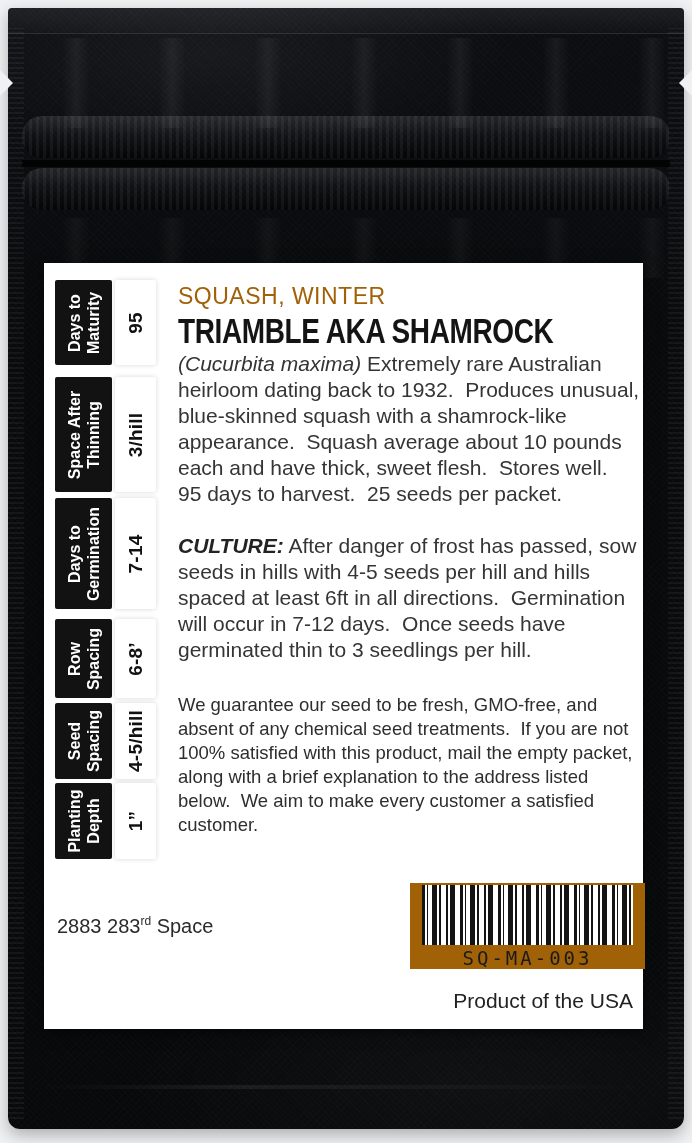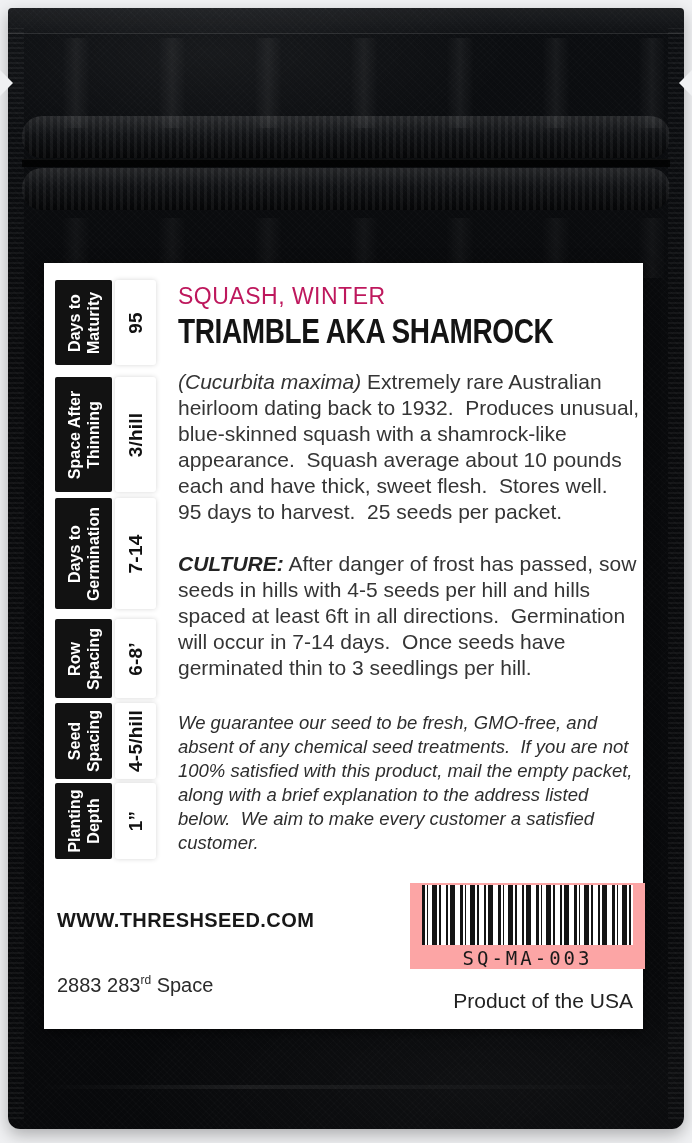--- a/index.html
+++ b/index.html
@@ -71,36 +71,36 @@
   .spec-value .rot{color:#111;font-weight:700;font-size:19px;letter-spacing:0.2px;}
   .h85{height:85px;margin-bottom:12px;}
   .h115{height:115px;margin-bottom:6px;}
   .h111{height:111px;margin-bottom:10px;}
   .h79{height:79px;margin-bottom:5px;}
   .h76a{height:76px;margin-bottom:4px;}
   .h76b{height:76px;margin-bottom:0;}
 
   
   .main-col{position:absolute;left:134px;top:20px;width:464px;}
-  .category{font-size:23px;letter-spacing:0.5px;color:#be185d;}
+  .category{font-size:23px;letter-spacing:0.5px;color:#a16207;}
   .variety{display:inline-block;font-size:35px;font-weight:700;color:var(--title_ink);
     letter-spacing:-0.5px;transform:scaleX(0.80);transform-origin:0 50%;white-space:nowrap;margin-top:1px;}
   .para{font-size:21px;line-height:26px;color:var(--ink);white-space:pre-wrap;}
-  .desc{margin-top:18px;}
+  .desc{}
   .culture{margin-top:26px;}
   .b{font-weight:700;color:#232323;font-style:italic;}
   .i{font-style:italic;}
-  .guarantee{margin-top:30px;font-style:italic;font-size:18.5px;line-height:24px;color:#2e2e2e;white-space:pre-wrap;}
+  .guarantee{margin-top:30px;font-size:18.5px;line-height:24px;color:#2e2e2e;white-space:pre-wrap;}
 
   
   .footer{position:absolute;left:13px;top:610px;white-space:pre-wrap;}
   .website{font-size:20px;font-weight:700;letter-spacing:0.4px;color:#181818;}
   .addr{font-size:20px;line-height:25px;color:#2b2b2b;}
   .addr sup{font-size:12px;}
-  .barcode{position:absolute;left:366px;top:620px;width:235px;height:86px;background:#fca5a5;text-align:center;}
+  .barcode{position:absolute;left:366px;top:620px;width:235px;height:86px;background:#a16207;text-align:center;}
   .bars{height:60px;margin:2px 12px 0 12px;
     background:repeating-linear-gradient(90deg,
       #141414 0 3px, #fff 3px 5px,
       #141414 5px 6px, #fff 6px 10px,
       #141414 10px 15px, #fff 15px 17px,
       #141414 17px 19px, #fff 19px 24px,
       #141414 24px 26px, #fff 26px 28px,
       #141414 28px 33px, #fff 33px 38px);}
   .barcode-text{font-family:"DejaVu Sans Mono",monospace;font-size:19px;letter-spacing:3px;color:#1a1a1a;margin-top:2px;}
   .origin{position:absolute;right:10px;bottom:16px;font-size:21px;color:#222;}
@@ -181,26 +181,25 @@
         <div class="cell spec-value">
             <span class="rot">1”</span>
           </div>
       </div>
     </div>
 
     <div class="main-col">
       <div class="category">SQUASH, WINTER</div>
       <div><span class="variety">TRIAMBLE AKA SHAMROCK</span></div>
       <p class="para desc"><span class="i">(Cucurbita maxima)</span><span> Extremely rare Australian heirloom dating back to 1932.  Produces unusual, blue-skinned squash with a shamrock-like appearance.  Squash average about 10 pounds each and have thick, sweet flesh.  Stores well.  95 days to harvest.  25 seeds per packet.</span></p>
-      <p class="para culture"><span class="b">CULTURE:</span><span> After danger of frost has passed, sow seeds in hills with 4-5 seeds per hill and hills spaced at least 6ft in all directions.  Germination will occur in 7-14 days.  Once seeds have germinated thin to 3 seedlings per hill.</span></p>
+      <p class="para culture"><span class="b">CULTURE:</span><span> After danger of frost has passed, sow seeds in hills with 4-5 seeds per hill and hills spaced at least 6ft in all directions.  Germination will occur in 7-12 days.  Once seeds have germinated thin to 3 seedlings per hill.</span></p>
       <p class="guarantee">We guarantee our seed to be fresh, GMO-free, and absent of any chemical seed treatments.  If you are not 100% satisfied with this product, mail the empty packet, along with a brief explanation to the address listed below.  We aim to make every customer a satisfied customer.</p>
     </div>
 
     <div class="footer">
-      <div class="website">WWW.THRESHSEED.COM</div>
       <div class="addr"><span>2883 283</span><sup>rd</sup><span> Space</span></div>
     </div>
 
     <div class="barcode">
       <div class="bars"></div>
       <div class="barcode-text">SQ-MA-003</div>
     </div>
 
     <div class="origin">Product of the USA</div>
   </div>

